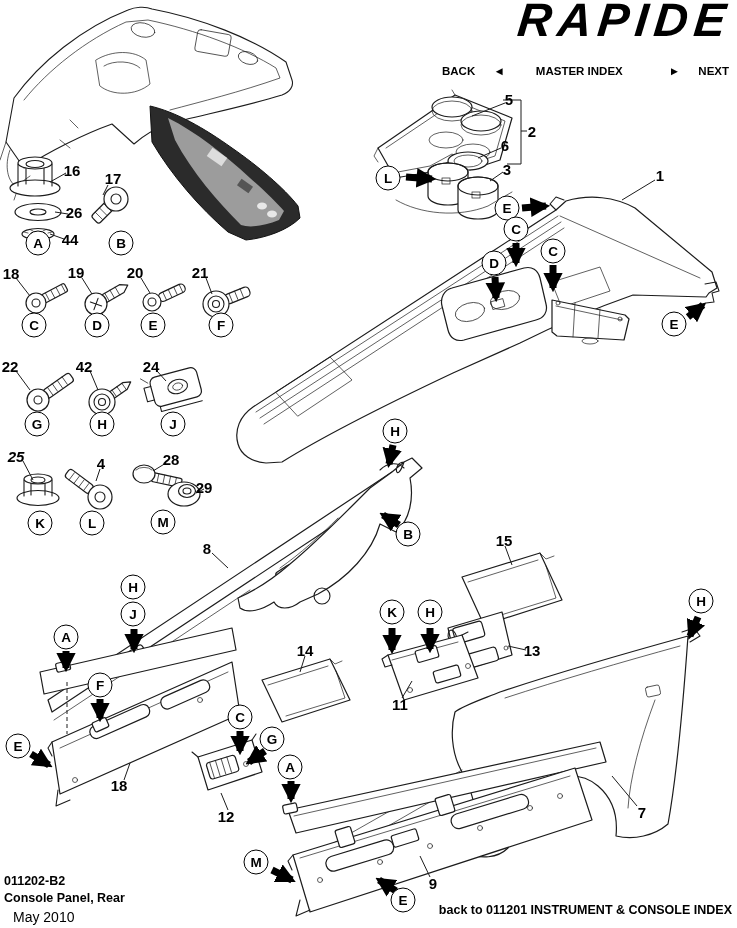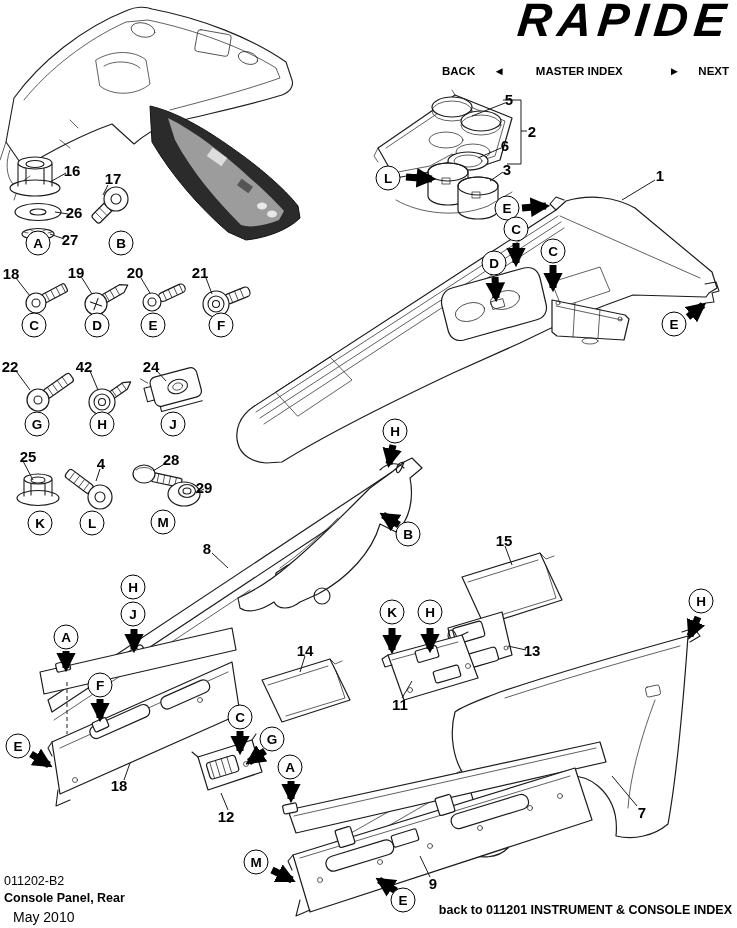--- a/index.html
+++ b/index.html
@@ -13,21 +13,21 @@
   .dk {fill:#2b2b2b;stroke:#111;stroke-width:1;}
   .gy {fill:#9c9c9c;stroke:none;}
   .dash{stroke-dasharray:4 3;}
   
   .logo{position:absolute;top:-8px;right:5px;font-size:47px;font-weight:bold;font-style:italic;
         letter-spacing:6px;transform:skewX(-6deg);white-space:nowrap;}
   .title{position:absolute;top:38px;right:8px;font-size:15px;font-weight:bold;letter-spacing:.2px;}
   .nav{position:absolute;top:65px;right:8px;font-size:11.5px;font-weight:bold;display:flex;gap:16px;}
   .nav span{cursor:pointer;white-space:nowrap;padding-left:15px;}
   
-  .fnum{position:absolute;left:4px;top:874px;font-size:12.5px;font-weight:normal;}
+  .fnum{position:absolute;left:4px;top:874px;font-size:12.5px;font-weight:bold;}
   .ftitle{position:absolute;left:4px;top:891px;font-size:12.5px;font-weight:bold;}
   .fdate{position:absolute;left:13px;top:909px;font-size:14px;}
   .flink{position:absolute;right:5px;top:903px;font-size:12.5px;font-weight:bold;cursor:pointer;}
   
   .pn{position:absolute;transform:translate(-50%,-50%);font-size:15px;font-weight:bold;line-height:1;}
   .cc{position:absolute;width:25px;height:25px;border:1.7px solid #000;border-radius:50%;background:#fff;
       display:flex;align-items:center;justify-content:center;font-size:13.5px;font-weight:bold;
       transform:translate(-50%,-50%);box-sizing:border-box;}
 </style>
 </head>
@@ -353,23 +353,23 @@
       <div class="pn" style="left: 504px; top: 540px;">15</div>
       <div class="pn" style="left: 72px; top: 170px;">16</div>
       <div class="pn" style="left: 113px; top: 178px;">17</div>
       <div class="pn" style="left: 11px; top: 273px;">18</div>
       <div class="pn" style="left: 76px; top: 272px;">19</div>
       <div class="pn" style="left: 135px; top: 272px;">20</div>
       <div class="pn" style="left: 200px; top: 272px;">21</div>
       <div class="pn" style="left: 10px; top: 366px;">22</div>
       <div class="pn" style="left: 84px; top: 366px;">42</div>
       <div class="pn" style="left: 151px; top: 366px;">24</div>
-      <div class="pn" style="left: 28px; top: 456px;">25</div>
+      <div class="pn" style="left: 16px; top: 456px; font-style: italic;">25</div>
       <div class="pn" style="left: 74px; top: 212px;">26</div>
-      <div class="pn" style="left: 70px; top: 239px;">27</div>
+      <div class="pn" style="left: 70px; top: 239px;">44</div>
       <div class="pn" style="left: 171px; top: 459px;">28</div>
       <div class="pn" style="left: 204px; top: 487px;">29</div>
       <div class="cc" style="left: 38px; top: 243px;">A</div>
       <div class="cc" style="left: 121px; top: 243px;">B</div>
       <div class="cc" style="left: 34px; top: 325px;">C</div>
       <div class="cc" style="left: 97px; top: 325px;">D</div>
       <div class="cc" style="left: 153px; top: 325px;">E</div>
       <div class="cc" style="left: 221px; top: 325px;">F</div>
       <div class="cc" style="left: 37px; top: 424px;">G</div>
       <div class="cc" style="left: 102px; top: 424px;">H</div>

